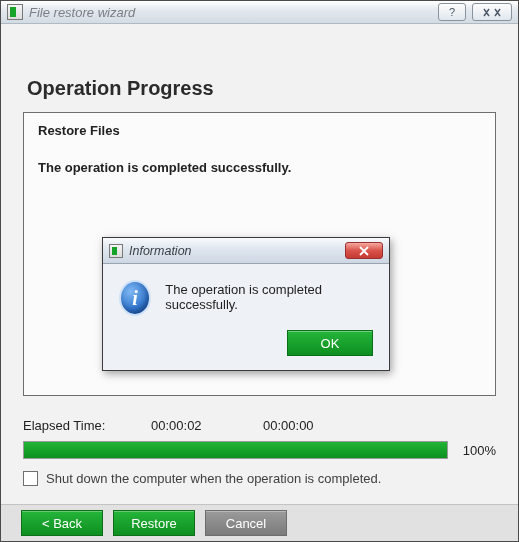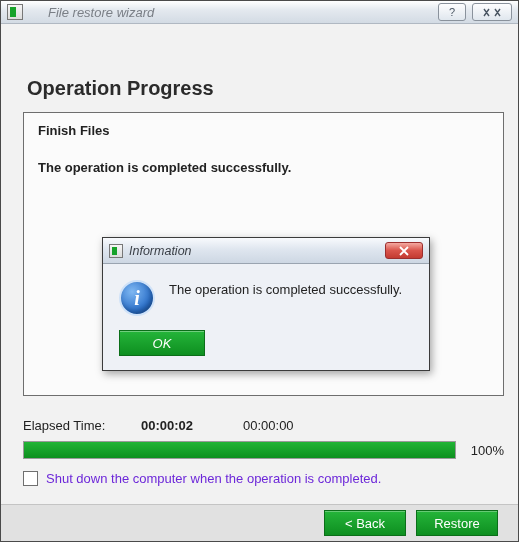--- a/index.html
+++ b/index.html
@@ -17,21 +17,20 @@
     position:relative;
     display:flex; flex-direction:column;
   }
   
   .titlebar {
     height:30px;
     background:linear-gradient(#ffffff,#e4e9ef 40%,#d3dbe4);
     border-bottom:1px solid #b0b8c2;
     display:flex; align-items:center;
     padding:0 6px;
-    gap:19px;
   }
   .app-icon {
     width:16px; height:16px;
     background:linear-gradient(#f5f5f5,#dcdcdc);
     border:1px solid #777;
     margin-right:6px;
     position:relative;
   }
   .app-icon::after{
     content:""; position:absolute; left:2px; top:2px; width:6px; height:10px;
@@ -45,21 +44,21 @@
     border-radius:3px;
     background:linear-gradient(#fdfdfe,#e0e7ee);
     display:flex; align-items:center; justify-content:center;
     font-size:11px; color:#4a5663;
     cursor:pointer;
   }
   .winbtn.close { width:40px; letter-spacing:2px;}
   
   .content {
     flex:1;
-    padding:10px 14px 18px 22px;
+    padding:10px 22px 18px 22px;
     display:flex; flex-direction:column;
     position:relative;
     margin-top:39px;
   }
   .page-title {
     font-size:20px; font-weight:bold; color:#2b2b2b;
     margin:4px 0 12px 4px;
   }
   .panel {
     border:1px solid #6e6e6e;
@@ -68,21 +67,21 @@
     padding:10px 14px;
     position:relative;
   }
   .panel-heading { font-size:13px; font-weight:bold; color:#222; }
   .panel-msg { font-size:13px; font-weight:bold; color:#222; margin-top:22px; }
 
   
   .dialog {
     position:absolute;
     left:78px; top:124px;
-    width:328px;
+    width:288px;
     border:1px solid #3b3b3b;
     background:#eef1f6;
     box-shadow:2px 3px 8px rgba(0,0,0,.35);
   }
   .dlg-titlebar {
     height:26px;
     background:linear-gradient(#f8fafd,#dfe6ef 45%,#cdd7e3);
     border-bottom:1px solid #9aa4b0;
     display:flex; align-items:center;
     padding:0 6px;
@@ -115,71 +114,70 @@
     display:flex; align-items:center; justify-content:center;
     box-shadow:inset -2px -3px 5px rgba(0,0,0,.25);
   }
   .info-icon span {
     font-family:Georgia, 'Times New Roman', serif;
     font-style:italic; font-weight:bold;
     color:#fff; font-size:20px; line-height:1;
   }
   .dlg-msg { font-size:13px; color:#222; padding-top:2px; }
   .dlg-actions {
-    display:flex; justify-content:flex-start;
+    display:flex; justify-content:flex-end;
     padding:0 16px 14px 16px;
-    font-style:italic;
   }
   .btn-green {
     min-width:86px; height:26px;
     background:linear-gradient(#25b53a,#0e8f20);
     border:1px solid #0b6e19;
     color:#fff; font-size:13px;
     display:flex; align-items:center; justify-content:center;
     cursor:pointer;
     box-shadow:inset 0 1px 0 rgba(255,255,255,.35);
   }
 
   
   .status-row {
     display:flex; font-size:13px; color:#222;
     margin-top:22px;
-    gap:2px;
+    gap:12px;
   }
   .status-row .lbl { width:116px; }
-  .status-row .val { width:100px;font-weight:bold; }
+  .status-row .val { width:100px; }
   .status-row .lbl2 { width:132px; }
   .status-row .val2 { }
 
   .progress-row { display:flex; align-items:center; margin-top:8px; gap:8px;}
   .progress-outer {
     flex:1; height:18px;
     background:#fff; border:1px solid #9a9a9a;
   }
   .progress-inner {
     height:100%;
     background:linear-gradient(#21b435,#0d901f);
   }
   .progress-pct { font-size:13px; color:#222; min-width:40px; text-align:right; }
 
   .checkbox-row {
     display:flex; align-items:center; gap:8px;
-    margin-top:12px; font-size:13px; color:#6d28d9;
+    margin-top:12px; font-size:13px; color:#404040;
   }
   .chk {
     width:15px; height:15px; background:#fff; border:1px solid #6f6f6f;
     cursor:pointer;
   }
 
   
   .footer {
     height:48px;
     background:#e1e1e1;
     border-top:1px solid #c4c4c4;
-    display:flex; justify-content:flex-end; align-items:center;
+    display:flex; justify-content:flex-start; align-items:center;
     gap:10px; padding:0 20px;
   }
   .btn {
     min-width:82px; height:26px;
     display:flex; align-items:center; justify-content:center;
     font-size:13px; cursor:pointer;
     border:1px solid #0b6e19;
     color:#fff;
     background:linear-gradient(#25b53a,#0e8f20);
     box-shadow:inset 0 1px 0 rgba(255,255,255,.3);
@@ -204,21 +202,21 @@
           <path d="M1 1 L6 8 M6 1 L1 8 M12 1 L17 8 M17 1 L12 8" stroke="#4a5663" stroke-width="1.4" fill="none"></path>
         </svg>
       </div>
     </div>
   </div>
 
   <div class="content">
     <div class="page-title">Operation Progress</div>
 
     <div class="panel">
-      <div class="panel-heading">Finish Files</div>
+      <div class="panel-heading">Restore Files</div>
       <div class="panel-msg">The operation is completed successfully.</div>
 
       <div class="dialog">
         <div class="dlg-titlebar">
           <div class="dlg-icon"></div>
           <div class="dlg-title">Information</div>
           <div class="dlg-close">
             <svg width="12" height="10" viewBox="0 0 12 10">
               <path d="M2 1 L10 9 M10 1 L2 9" stroke="#fff" stroke-width="1.8"></path>
             </svg>
@@ -251,15 +249,16 @@
 
     <div class="checkbox-row">
       <div class="chk"></div>
       <div>Shut down the computer when the operation is completed.</div>
     </div>
   </div>
 
   <div class="footer">
     <div class="btn">&lt; Back</div>
     <div class="btn">Restore</div>
+    <div class="btn gray">Cancel</div>
   </div>
 
 </div>
 
 </body></html>

